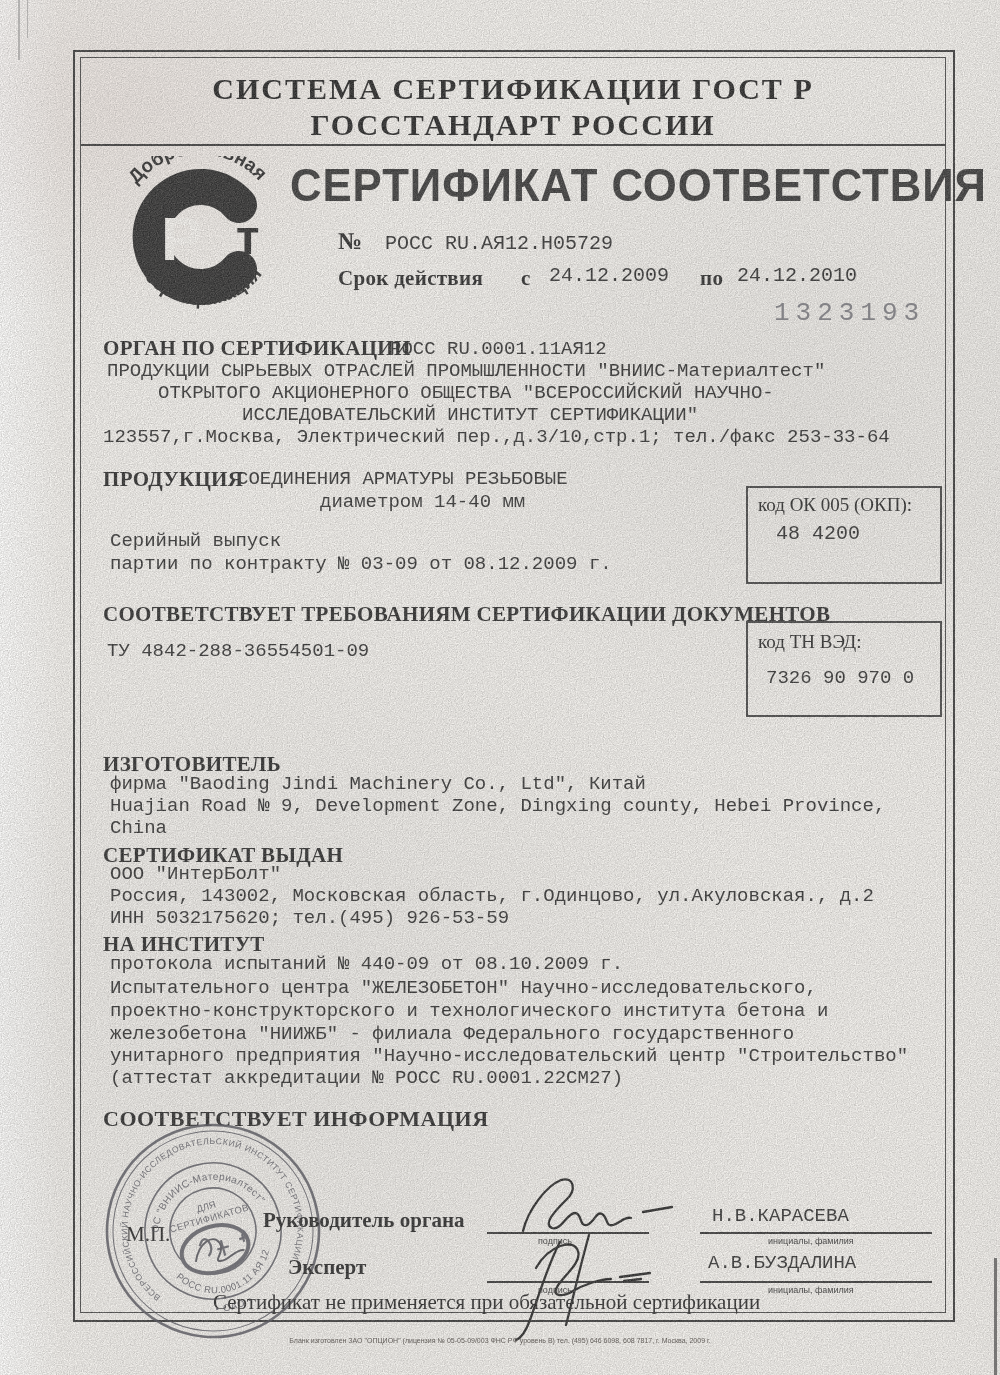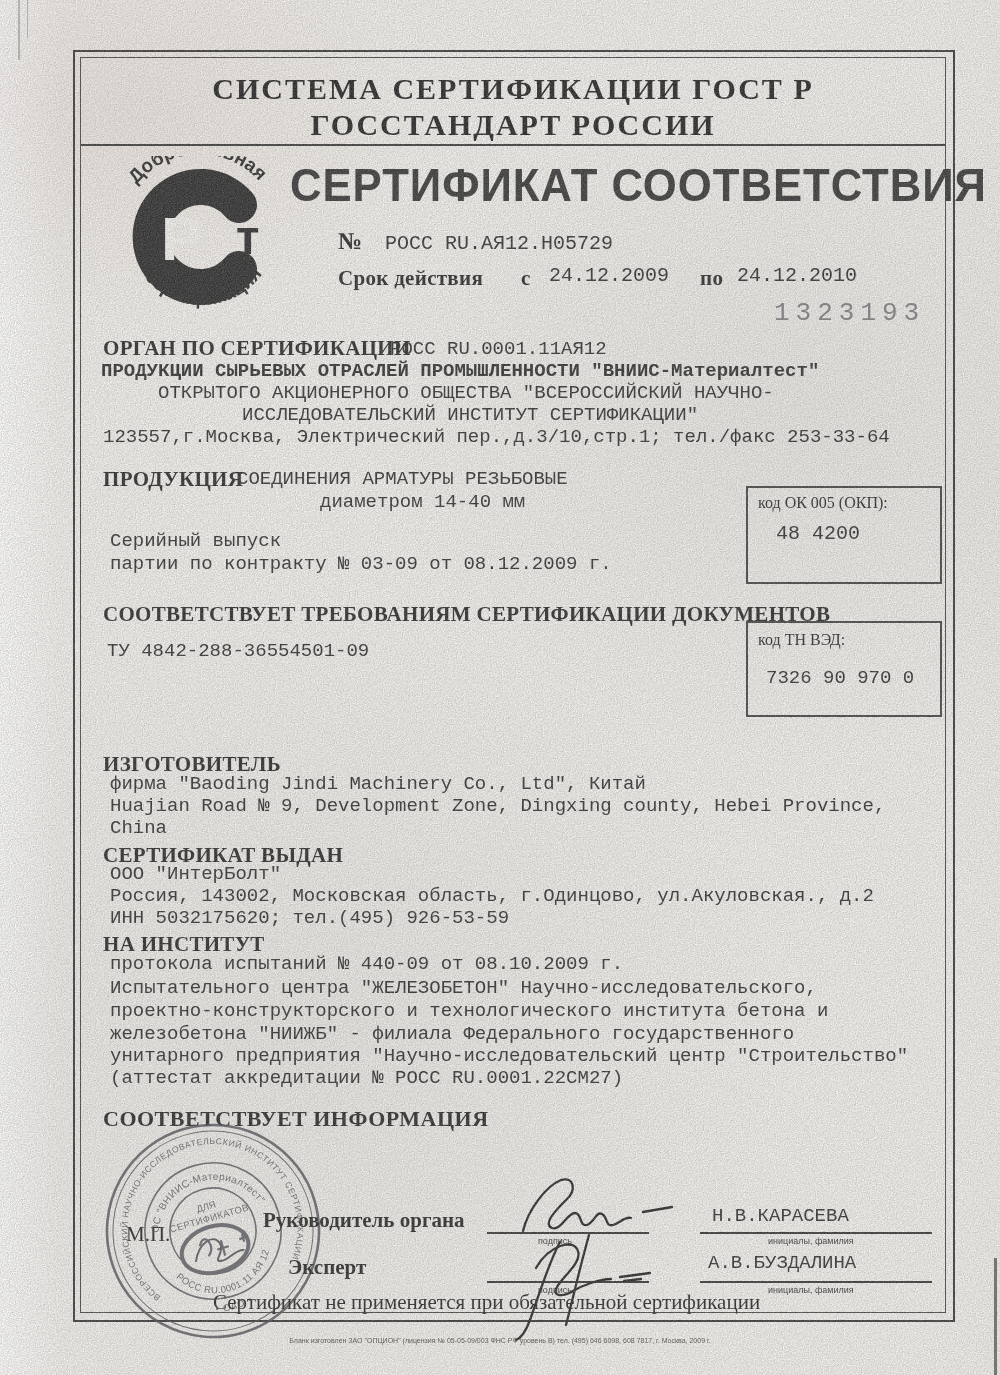--- a/index.html
+++ b/index.html
@@ -26,21 +26,21 @@
   .serifb{font-family:"Liberation Serif","DejaVu Serif",serif;font-weight:bold;color:#2d2d2d;}
   .serif{font-family:"Liberation Serif","DejaVu Serif",serif;color:#2d2d2d;}
   .mono{font-family:"Liberation Mono","DejaVu Sans Mono",monospace;color:#333;}
   .hdr{width:864px;left:81px;text-align:center;font-size:30px;letter-spacing:2px;color:#262626;}
   .title{font-family:"Liberation Sans","DejaVu Sans",sans-serif;font-weight:bold;font-size:46px;
          color:#3a3a3a;letter-spacing:1px;transform:scaleX(.95);transform-origin:left;white-space:nowrap;}
   .lbl{font-size:21px;letter-spacing:.3px;white-space:nowrap;}
   .m19{font-size:19px;white-space:nowrap;}
   .m20{font-size:20px;white-space:nowrap;}
   .codebox{border:2px solid #474747;}
-  .codebox .cl{font-size:16px;}
+  .codebox .cl{font-size:19px;}
   .regno{font-size:26px;letter-spacing:6px;color:#75757b;opacity:.9;}
   .sigline{border-top:2px solid #3a3a3a;height:0;}
   .cap{font-family:"Liberation Sans","DejaVu Sans",sans-serif;font-size:9px;color:#3b3b3b;white-space:nowrap;}
   .fine{font-family:"Liberation Sans","DejaVu Sans",sans-serif;font-size:7px;color:#57524e;white-space:nowrap;}
   .edge{background:#8a8a8a;opacity:.55;}
 </style>
 </head>
 <body>
 
 <div class="page">
@@ -81,21 +81,21 @@
   <div class="abs serifb lbl" style="left:338px;top:266px;">Срок действия</div>
   <div class="abs serifb lbl" style="left:521px;top:266px;">с</div>
   <div class="abs mono m20" style="left:549px;top:264px;">24.12.2009</div>
   <div class="abs serifb lbl" style="left:700px;top:266px;">по</div>
   <div class="abs mono m20" style="left:737px;top:264px;">24.12.2010</div>
 
   <div class="abs mono regno" style="left:774px;top:298px;">1323193</div>
 
   <div class="abs serifb lbl" style="left:103px;top:336px;">ОРГАН ПО СЕРТИФИКАЦИИ</div>
   <div class="abs mono m19" style="left:390px;top:338px;">РОСС RU.0001.11АЯ12</div>
-  <div class="abs mono m19" style="left:101px;top:360px;font-weight:bold;">ПРОДУКЦИИ СЫРЬЕВЫХ ОТРАСЛЕЙ ПРОМЫШЛЕННОСТИ "ВНИИС-Материалтест"</div>
+  <div class="abs mono m19" style="left:107px;top:360px;">ПРОДУКЦИИ СЫРЬЕВЫХ ОТРАСЛЕЙ ПРОМЫШЛЕННОСТИ "ВНИИС-Материалтест"</div>
   <div class="abs mono m19" style="left:158px;top:382px;">ОТКРЫТОГО АКЦИОНЕРНОГО ОБЩЕСТВА "ВСЕРОССИЙСКИЙ НАУЧНО-</div>
   <div class="abs mono m19" style="left:242px;top:404px;">ИССЛЕДОВАТЕЛЬСКИЙ ИНСТИТУТ СЕРТИФИКАЦИИ"</div>
   <div class="abs mono m19" style="left:103px;top:426px;">123557,г.Москва, Электрический пер.,д.3/10,стр.1; тел./факс 253-33-64</div>
 
   <div class="abs serifb lbl" style="left:103px;top:467px;">ПРОДУКЦИЯ</div>
   <div class="abs mono m19" style="left:237px;top:468px;">СОЕДИНЕНИЯ АРМАТУРЫ РЕЗЬБОВЫЕ</div>
   <div class="abs mono m19" style="left:320px;top:491px;">диаметром 14-40 мм</div>
   <div class="abs mono m19" style="left:110px;top:530px;">Серийный выпуск</div>
   <div class="abs mono m19" style="left:110px;top:553px;">партии по контракту № 03-09 от 08.12.2009 г.</div>
 

